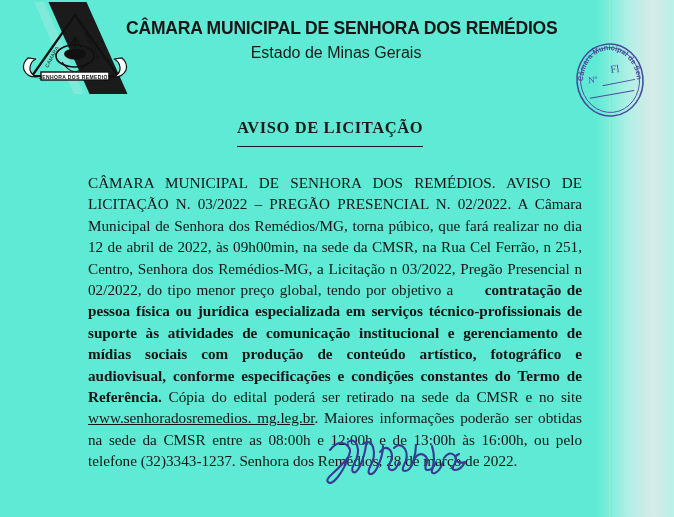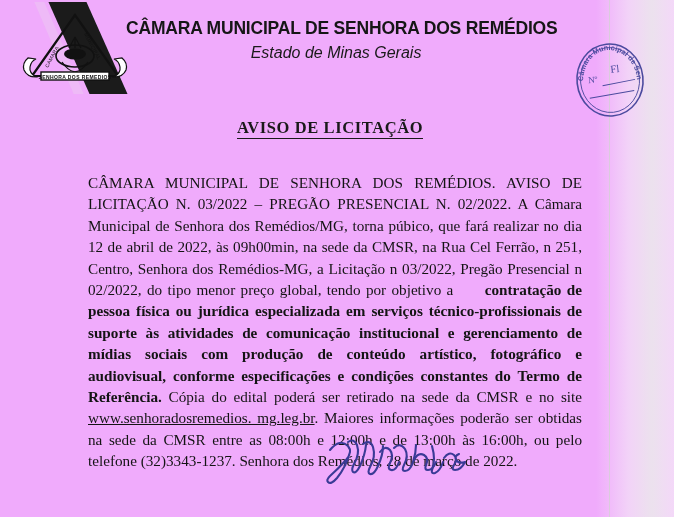--- a/index.html
+++ b/index.html
@@ -10,21 +10,21 @@
     width: 674px; height: 517px;
     position: relative;
     overflow: hidden;
     font-family: "Liberation Serif", "DejaVu Serif", serif;
     color: #111;
   }
   .page {
     position: absolute;
     left: 0; top: 0;
     width: 674px; height: 517px;
-    background: #f0abfc;
+    background: #5eead4;
     overflow: hidden;
   }
   
   .page-edge {
     position: absolute;
     right: 0; top: 0;
     width: 78px; height: 517px;
     background: linear-gradient(to right,
        rgba(255,255,255,0) 0%,
        rgba(244,244,244,0.55) 42%,
@@ -62,21 +62,20 @@
     font-weight: bold;
     letter-spacing: -0.2px;
     color: #161616;
     white-space: nowrap;
   }
   .org-state {
     font-size: 16px;
     font-weight: normal;
     margin-top: 5px;
     color: #1a1a1a;
-    font-style: italic;
   }
   .org-cnpj {
     font-size: 11.5px;
     font-weight: normal;
     margin-top: 4px;
     color: #1a1a1a;
     letter-spacing: -0.1px;
   }
 
   
@@ -95,21 +94,21 @@
     left: 0; top: 118px;
     width: 640px;
     text-align: center;
     font-size: 16.5px;
     font-weight: bold;
     letter-spacing: 0.6px;
     color: #1a1a1a;
   }
   .doc-title span {
     border-bottom: 1.5px solid #1a1a1a;
-    padding-bottom: 1px;
+    padding-bottom: 9px;
     margin-left: 20px;
   }
 
   
   .body-text {
     position: absolute;
     left: 88px; top: 172px;
     width: 494px;
     font-size: 15.2px;
     line-height: 21.4px;

